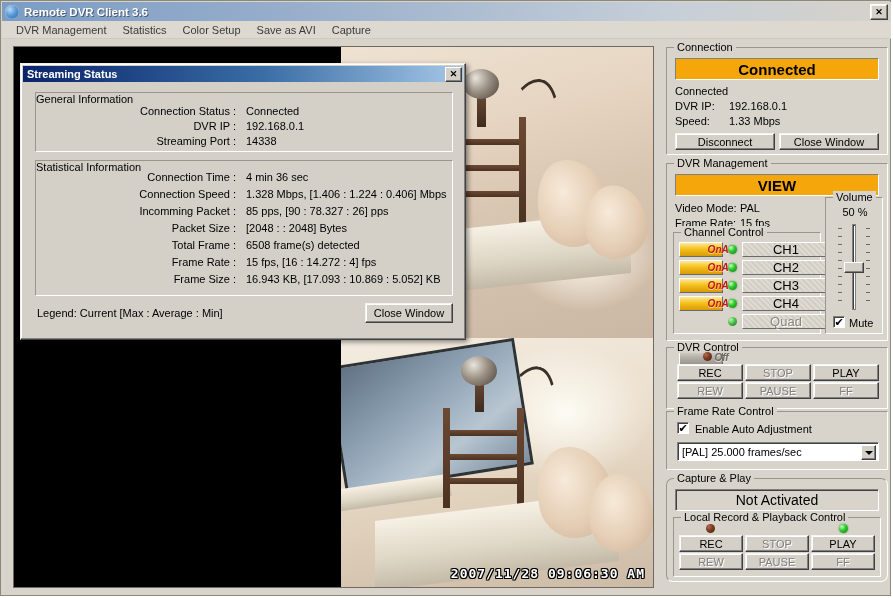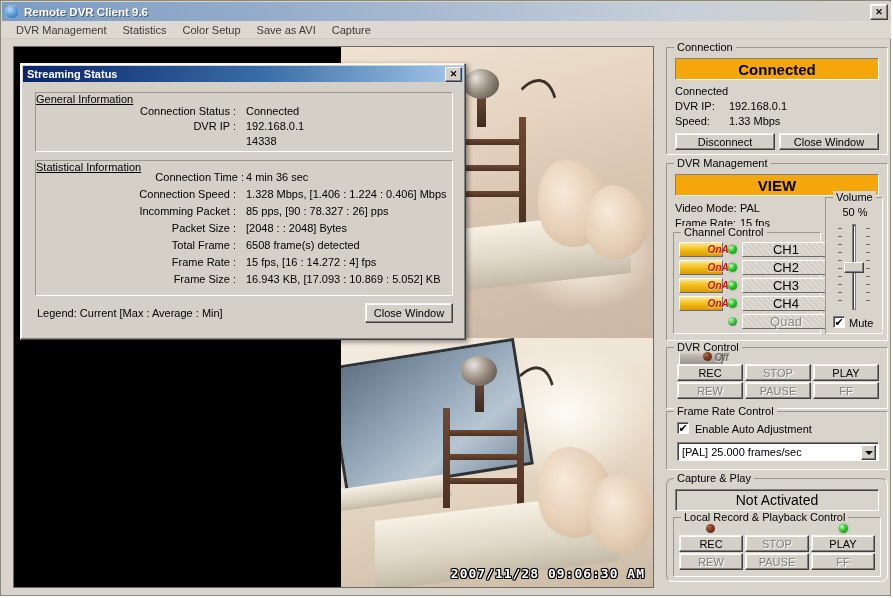--- a/index.html
+++ b/index.html
@@ -110,21 +110,21 @@
           background:linear-gradient(to right,#0a246a 0%,#3a6ea5 55%,#a6c8e8 100%);
           display:flex;align-items:center;}
   #dlg-title{margin-left:4px;font-size:11px;font-weight:bold;color:#fff;white-space:nowrap;}
   #dlg-close{position:absolute;right:1px;top:1px;width:15px;height:13px;
              background:#d4d0c8;border:1px solid #fff;border-right-color:#404040;
              border-bottom-color:#404040;box-shadow:inset -1px -1px 0 #808080;
              display:flex;align-items:center;justify-content:center;
              font-size:9px;font-weight:bold;line-height:1;cursor:pointer;}
   .dgroup{position:absolute;border:1px solid #fff;border-top-color:#9a968e;
           border-left-color:#9a968e;box-sizing:border-box;}
-  .dgroup > .glabel{background:#d4d0c8;text-decoration:underline;}
+  .dgroup > .glabel{background:#d4d0c8;}
   .srow{position:absolute;font-size:11px;white-space:nowrap;}
   .slabel{position:absolute;text-align:right;font-size:11px;white-space:nowrap;}
   .sval{position:absolute;font-size:11px;white-space:nowrap;}
 
   
   #vol-track{position:absolute;width:4px;background:#fff;
              border:1px solid #808080;box-shadow:inset 1px 1px 0 #404040;box-sizing:border-box;}
   #vol-thumb{position:absolute;width:20px;height:11px;background:#d4d0c8;
              border:1px solid #fff;border-right-color:#404040;border-bottom-color:#404040;
              box-shadow:inset -1px -1px 0 #808080;box-sizing:border-box;cursor:pointer;}
@@ -159,21 +159,21 @@
          font-size:13px;color:#000;cursor:pointer;}
   .chbtn.dis{color:#8a8680;text-shadow:1px 1px 0 #fff;}
 </style>
 </head>
 <body>
 
 <div id="app">
 
   <div id="titlebar">
     <div id="tb-icon"></div>
-    <div id="tb-title">Remote DVR Client 9.6</div>
+    <div id="tb-title">Remote DVR Client 3.6</div>
     <div id="tb-close">✕</div>
   </div>
 
   <div id="menubar">
     <div class="menu-item">DVR Management</div>
     <div class="menu-item">Statistics</div>
     <div class="menu-item">Color Setup</div>
     <div class="menu-item">Save as AVI</div>
     <div class="menu-item">Capture</div>
   </div>
@@ -342,26 +342,27 @@
       <span id="dlg-title">Streaming Status</span>
       <div id="dlg-close">✕</div>
     </div>
 
     <div class="dgroup" style="left:14px;top:28px;width:418px;height:60px;">
       <span class="glabel">General Information</span>
       <div class="slabel" style="left:0;top:12px;width:200px;">Connection Status :</div>
       <div class="sval" style="left:210px;top:12px;">Connected</div>
       <div class="slabel" style="left:0;top:27px;width:200px;">DVR IP :</div>
       <div class="sval" style="left:210px;top:27px;">192.168.0.1</div>
+      <div class="slabel" style="left:0;top:42px;width:200px;">Streaming Port :</div>
       <div class="sval" style="left:210px;top:42px;">14338</div>
     </div>
 
     <div class="dgroup" style="left:14px;top:96px;width:418px;height:136px;">
       <span class="glabel">Statistical Information</span>
-      <div class="slabel" style="left:8px;top:10px;width:200px;">Connection Time :</div>
+      <div class="slabel" style="left:0;top:10px;width:200px;">Connection Time :</div>
       <div class="sval" style="left:210px;top:10px;">4 min 36 sec</div>
       <div class="slabel" style="left:0;top:27px;width:200px;">Connection Speed :</div>
       <div class="sval" style="left:210px;top:27px;">1.328 Mbps, [1.406 : 1.224 : 0.406] Mbps</div>
       <div class="slabel" style="left:0;top:44px;width:200px;">Incomming Packet :</div>
       <div class="sval" style="left:210px;top:44px;">85 pps, [90 : 78.327 : 26] pps</div>
       <div class="slabel" style="left:0;top:61px;width:200px;">Packet Size :</div>
       <div class="sval" style="left:210px;top:61px;">[2048 : : 2048] Bytes</div>
       <div class="slabel" style="left:0;top:78px;width:200px;">Total Frame :</div>
       <div class="sval" style="left:210px;top:78px;">6508 frame(s) detected</div>
       <div class="slabel" style="left:0;top:95px;width:200px;">Frame Rate :</div>

